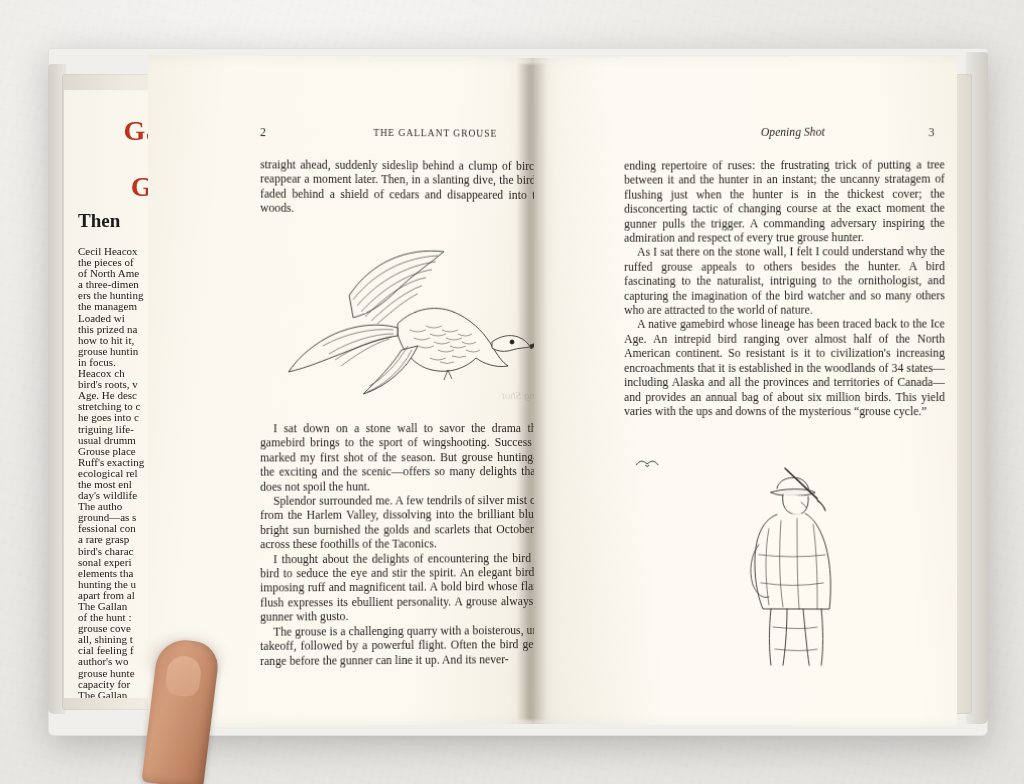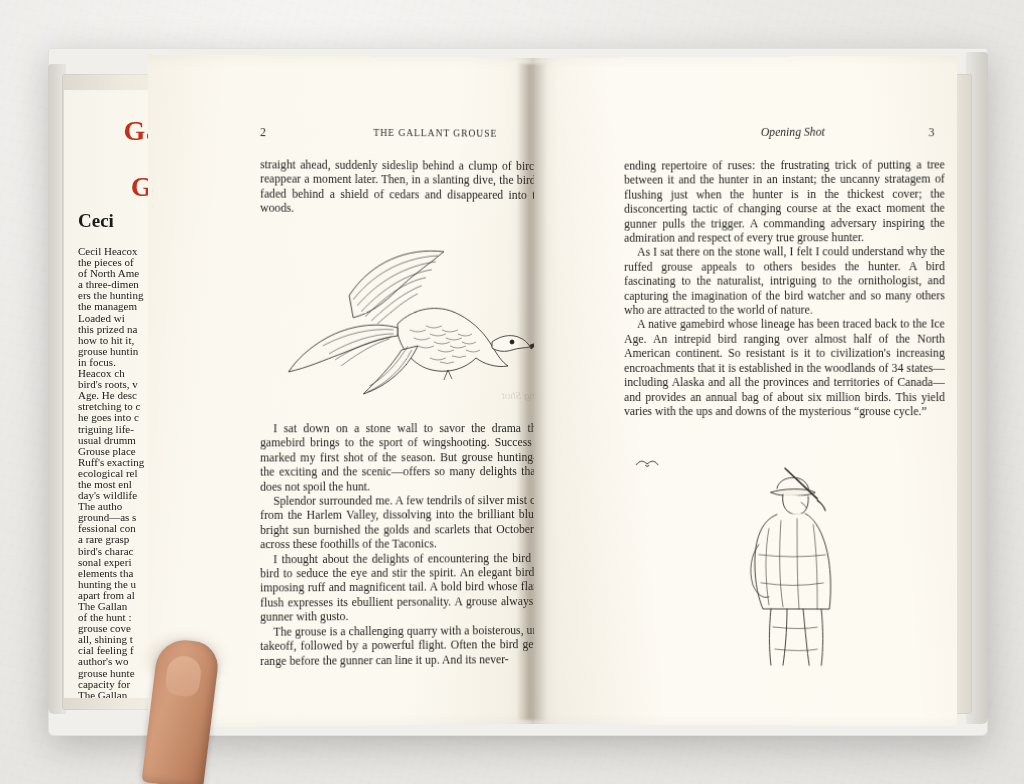--- a/index.html
+++ b/index.html
@@ -288,21 +288,21 @@
     <div class="cover"></div>
     <div class="cover-left-edge"></div>
     <div class="cover-right-edge"></div>
     <div class="pages-left"></div>
     <div class="pages-right"></div>
     <div class="red-flap"></div>
 
     <div class="flap">
       <div class="flap-title">Ga</div>
       <div class="flap-title">G</div>
-      <div class="flap-sub">Ceci</div>
+      <div class="flap-sub">Then</div>
       <div class="flap-body" id="flap-body">
           <div>Cecil Heacox</div>
           <div>the pieces of</div>
           <div>of North Ame</div>
           <div>a three-dimen</div>
           <div>ers the hunting</div>
           <div>the managem</div>
           <div>Loaded wi</div>
           <div>this prized na</div>
           <div>how to hit it,</div>

